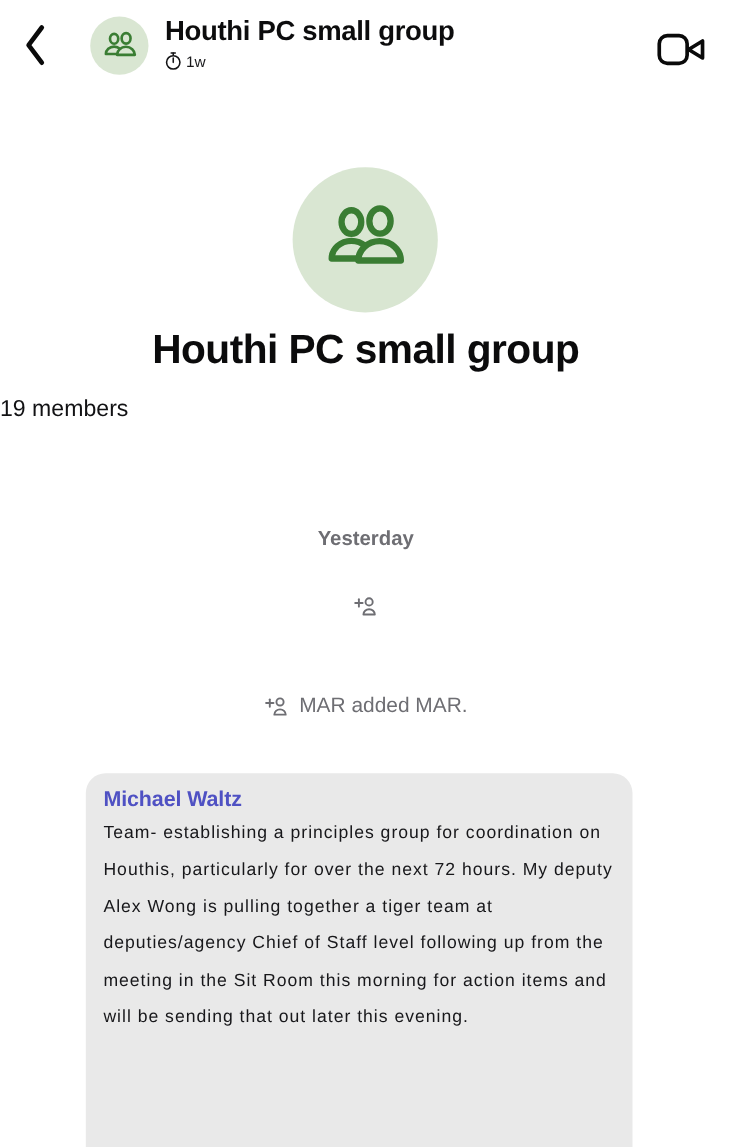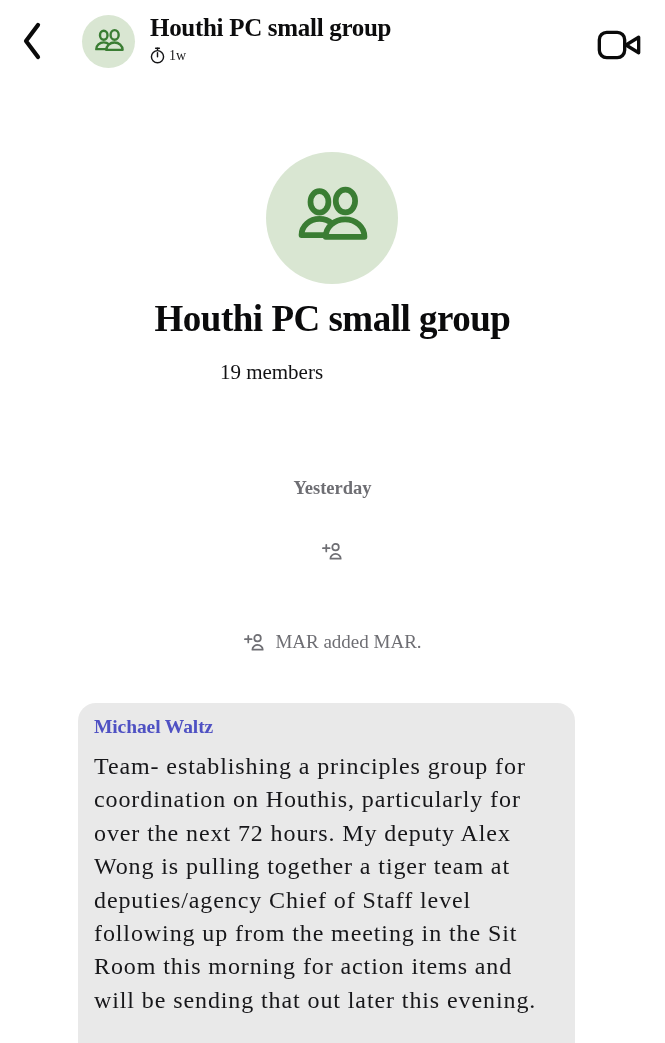--- a/index.html
+++ b/index.html
@@ -1,55 +1,55 @@
 <!DOCTYPE html>
 <html style="--avatar-bg: #d9e6d2; --avatar-icon: #3a7d33; --bubble-bg: #e9e9e9; --sender-name: #4f51c3; --system-text: #6e6e73;"><head>
 <meta charset="utf-8">
 <style>
   * { margin:0; padding:0; box-sizing:border-box; }
   html,body { background:#fff; }
   .screen {
     position:relative; width:665px; height:1043px; overflow:hidden;
-    background:#ffffff; font-family:Liberation Serif, serif;
+    background:#ffffff; font-family:Liberation Sans, sans-serif;
     -webkit-font-smoothing:antialiased;
   }
 
   
   .hdr-back { position:absolute; left:12px; top:18px; width:40px; height:46px;
     background:none; border:none; cursor:pointer; display:flex; align-items:center; justify-content:center; }
   .hdr-avatar { position:absolute; left:82px; top:15px; width:53px; height:53px;
     border-radius:50%; background:var(--avatar-bg,#d9e6d2); display:flex; align-items:center; justify-content:center; cursor:pointer; }
   .hdr-title { position:absolute; left:150px; top:14px; font-size:25px; font-weight:700;
     color:#0c0c0d; letter-spacing:-0.3px; white-space:nowrap; cursor:pointer; }
   .hdr-sub { position:absolute; left:150px; top:47px; display:flex; align-items:center; gap:4px;
     font-size:14px; color:#1a1a1c; }
   .hdr-video { position:absolute; left:596px; top:27px; width:48px; height:36px;
     background:none; border:none; cursor:pointer; display:flex; align-items:center; justify-content:center; }
 
   
   .big-avatar { position:absolute; left:266px; top:152px; width:132px; height:132px;
     border-radius:50%; background:var(--avatar-bg,#d9e6d2); display:flex; align-items:center; justify-content:center; cursor:pointer; }
   .group-title { position:absolute; left:0; top:297px; width:665px; text-align:center;
     font-size:37px; font-weight:700; color:#0b0b0c; letter-spacing:-0.5px; }
-  .members { position:absolute; left:0; top:360px; width:543px; text-align:center;
+  .members { position:absolute; left:0; top:360px; width:543px; text-align:left;
     font-size:21px; color:#121214; cursor:pointer; }
 
   
   .date-divider { position:absolute; left:0; top:478px; width:665px; text-align:center;
     font-size:18.5px; font-weight:700; color:var(--system-text,#6e6e73); }
   .sys-row { position:absolute; left:0; width:665px; display:flex; align-items:center;
     justify-content:center; gap:9px; font-size:19px; color:var(--system-text,#6e6e73); }
   .sys-row .ic { display:flex; align-items:center; }
   .sys-1 { top:542px; } .sys-2 { top:588px; } .sys-3 { top:631px; }
 
   .bubble { position:absolute; left:78px; top:703px; width:497px; height:370px;
     background:var(--bubble-bg,#e9e9e9); border-radius:18px; padding:12px 16px 20px 16px; cursor:default; }
   .sender { font-size:19.5px; font-weight:600; color:var(--sender-name,#4f51c3);
-    line-height:24px; margin-bottom:11px; letter-spacing:-0.1px; }
-  .msg-body { font-size:24px; line-height:33.4px; color:#17171a; letter-spacing:0.9px; }
+    line-height:24px; margin-bottom:2px; letter-spacing:-0.1px; }
+  .msg-body { font-size:16px; line-height:33.4px; color:#17171a; letter-spacing:0.9px; }
 
   svg { display:block; }
 </style>
 </head>
 <body>
 
 <div class="screen">
 
   <button class="hdr-back">
     <span>

